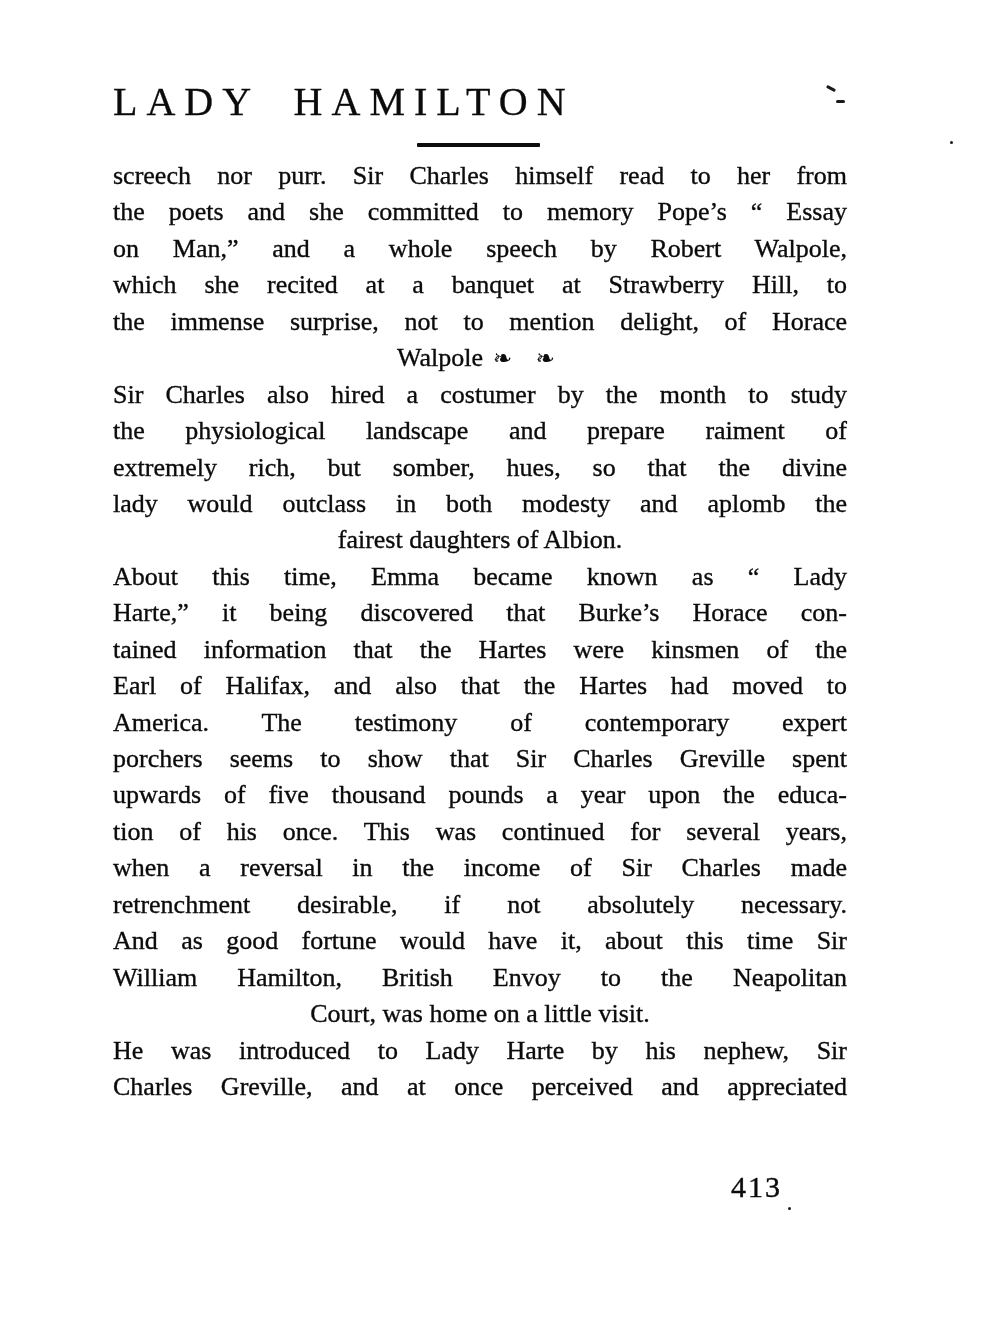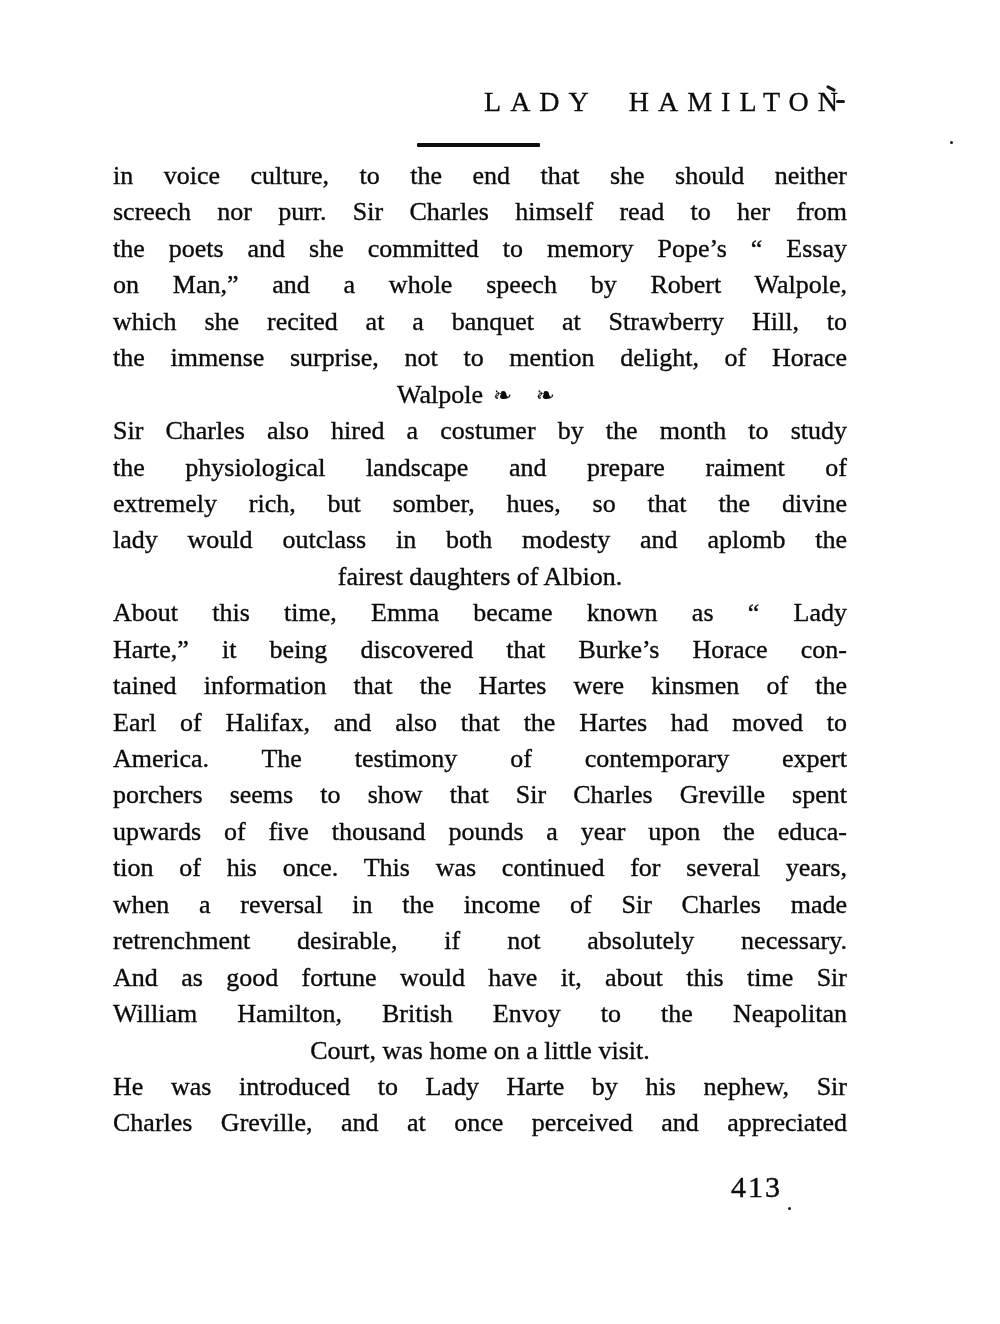--- a/index.html
+++ b/index.html
@@ -14,22 +14,22 @@
     background: #ffffff;
     overflow: hidden;
     font-family: "Liberation Serif", "DejaVu Serif", serif;
     color: #0b0b0b;
   }
   .title {
     position: absolute;
     left: 113px;
     top: 82px;
     width: 734px;
-    text-align: right;
-    font-size: 28px;
+    text-align: left;
+    font-size: 40px;
     line-height: 40px;
     letter-spacing: 9px;
     word-spacing: 16px;
     white-space: nowrap;
     -webkit-text-stroke: 0.3px #0b0b0b;
   }
   .rule {
     position: absolute;
     left: 417px;
     top: 143px;
@@ -88,21 +88,20 @@
 </head>
 <body>
 
 <div class="page">
 
   <div class="title">LADY HAMILTON</div>
 
   <div class="rule"></div>
 
   <div class="textblock" id="textblock">
-      <div class="line just">in voice culture, to the end that she should neither</div>
       <div class="line just">screech nor purr. Sir Charles himself read to her from</div>
       <div class="line just">the poets and she committed to memory Pope’s “ Essay</div>
       <div class="line just">on Man,” and a whole speech by Robert Walpole,</div>
       <div class="line just">which she recited at a banquet at Strawberry Hill, to</div>
       <div class="line just">the immense surprise, not to mention delight, of Horace</div>
       <div class="line end"><span>Walpole</span><span class="fleuron">❧ ❧</span></div>
       <div class="line just">Sir Charles also hired a costumer by the month to study</div>
       <div class="line just">the physiological landscape and prepare raiment of</div>
       <div class="line just">extremely rich, but somber, hues, so that the divine</div>
       <div class="line just">lady would outclass in both modesty and aplomb the</div>

